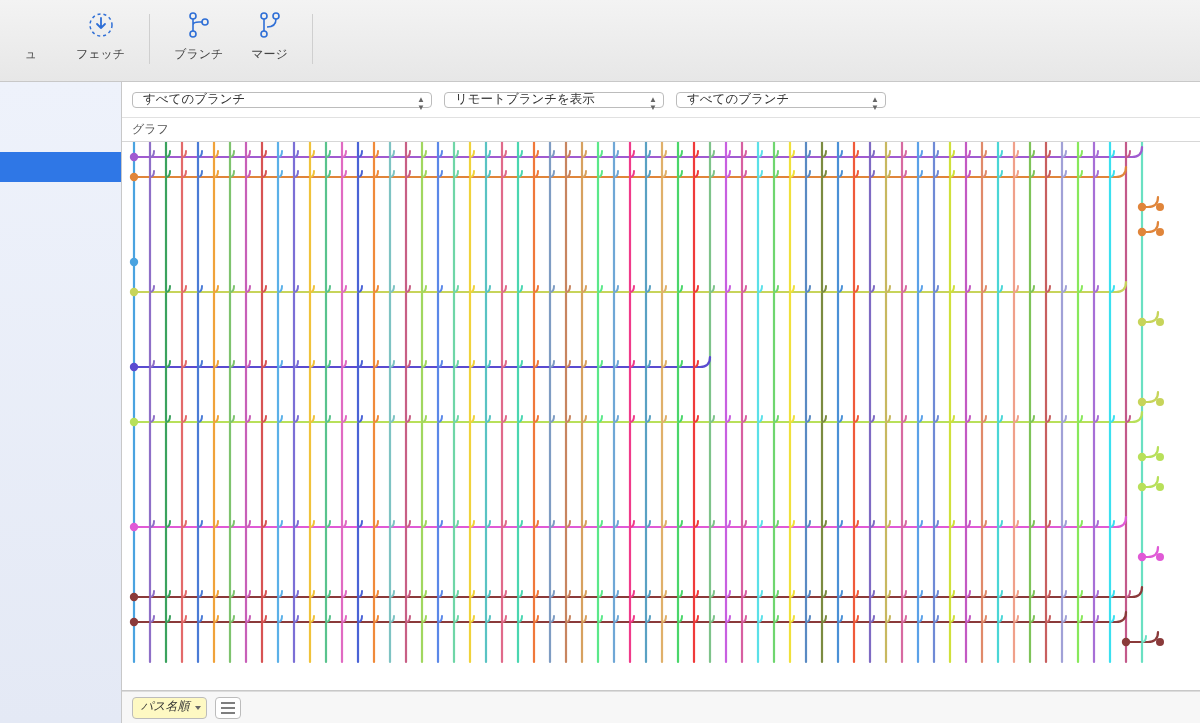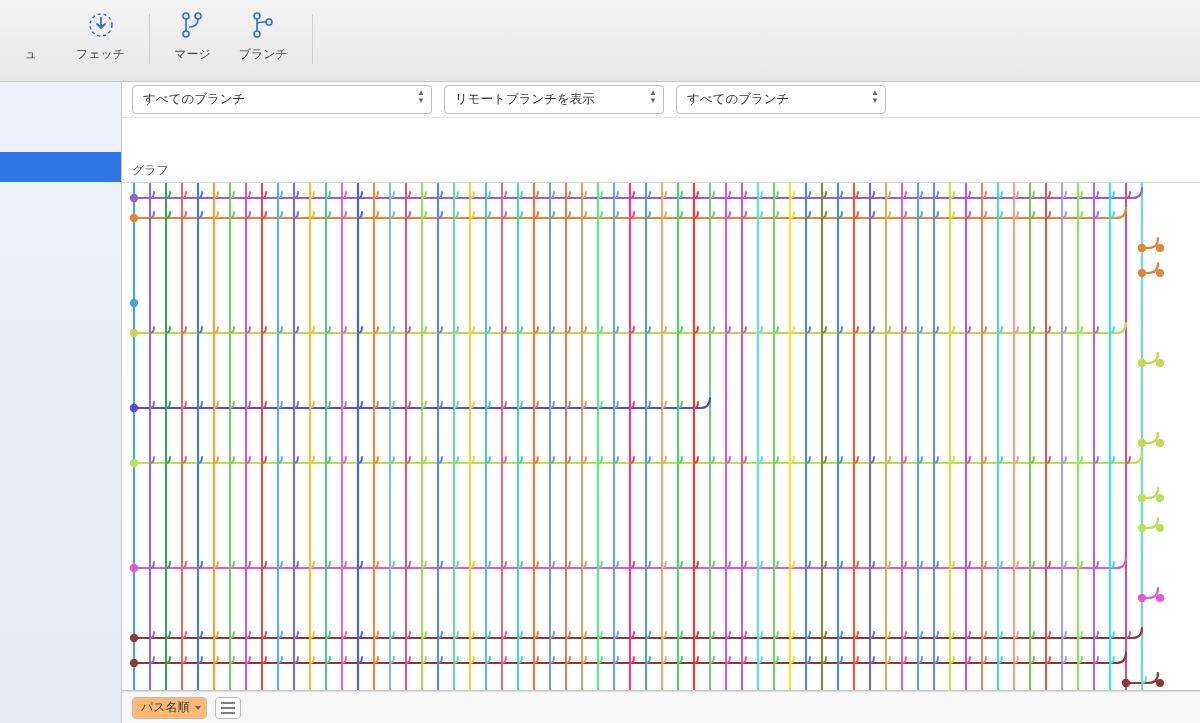--- a/index.html
+++ b/index.html
@@ -9,29 +9,29 @@
   .toolbar-icon { width:34px; height:34px; display:flex; align-items:center; justify-content:center;}
   .toolbar-label { font-size:12px; color:#444; margin-top:4px;}
   .toolbar-label.disabled { color:#aaa; }
   .toolbar-group { display:flex; }
   .toolbar-sep { width:1px; height:50px; background:#cfcfcf; margin:6px 10px 0;}
   .layout { display:flex; height:calc(723px - 82px); }
   .sidebar { width:122px; background:linear-gradient(#eef2fb,#e4e9f5); border-right:1px solid #c8c8c8; }
   .sidebar-selected { height:30px; margin-top:70px; background:#2f77e6; }
   .main { flex:1; display:flex; flex-direction:column; min-width:0;}
   .filterbar { height:36px; display:flex; align-items:center; gap:12px; padding:0 10px; border-bottom:1px solid #e1e1e1;}
-  .dropdown { height:29px; border:1px solid #bcbcbc; border-radius:4px; background:#fff; display:flex; align-items:center; padding:0 18px 0 10px; position:relative; cursor:default; font-size:12.5px;}
+  .dropdown { height:16px; border:1px solid #bcbcbc; border-radius:4px; background:#fff; display:flex; align-items:center; padding:0 18px 0 10px; position:relative; cursor:default; font-size:12.5px;}
   .dropdown::after { content:""; position:absolute; right:6px; top:50%; transform:translateY(-50%); width:0;height:0;border-left:4px solid transparent;border-right:4px solid transparent;border-top:5px solid #666;}
   .dropdown.updown::after{ border:none; font-size:10px;}
   .updown-caret{ position:absolute; right:6px; top:3px; font-size:8px; line-height:8px; color:#666; display:flex; flex-direction:column;}
-  .graph-header { height:24px; display:flex; align-items:center; padding:0 10px; font-size:12px; color:#555; border-bottom:1px solid #d7d7d7;margin-top:41px;}
+  .graph-header { height:24px; display:flex; align-items:center; padding:0 10px; font-size:12px; color:#555; border-bottom:1px solid #d7d7d7;}
   .graph-area { flex:1; overflow:hidden; position:relative; border-bottom:1px solid #c8c8c8;}
   .graph-area svg { display:block; }
   .bottom-bar { height:32px; display:flex; align-items:center; gap:8px; padding:0 10px; background:#f7f7f7; border-top:1px solid #dcdcdc;}
-  .small-drop { height:22px; border:1px solid #bcbcbc; border-radius:4px; background:#fdba74; display:flex; align-items:center; padding:0 16px 0 8px; position:relative; font-size:12px; cursor:default;}
+  .small-drop { height:22px; border:1px solid #bcbcbc; border-radius:4px; background:#fef9c3; display:flex; align-items:flex-start; padding:0 16px 0 8px; position:relative; font-size:12px; cursor:default;font-style:italic;}
   .small-drop::after { content:""; position:absolute; right:5px; top:50%; transform:translateY(-50%); width:0;height:0;border-left:3px solid transparent;border-right:3px solid transparent;border-top:4px solid #666;}
   .icon-btn { width:26px; height:22px; border:1px solid #bcbcbc; border-radius:4px; background:#fff; display:flex; align-items:center; justify-content:center; cursor:default;}
   .icon-btn svg{display:block;}
   .truncated-toolbar-label{ font-size:12px; color:#444; margin-top:4px;}
 </style>
 </head>
 <body>
 
 <div class="top-toolbar">
   <div class="toolbar-item">
@@ -47,36 +47,36 @@
     </div>
     <div class="toolbar-label">フェッチ</div>
   </div>
   <div class="toolbar-sep"></div>
   <div class="toolbar-group">
     <div class="toolbar-item">
       <div class="toolbar-icon">
         <svg width="28" height="30" viewBox="0 0 28 30">
             <circle cx="8" cy="6" r="3" fill="none" stroke="#2f6fd6" stroke-width="1.6"></circle>
             <circle cx="8" cy="24" r="3" fill="none" stroke="#2f6fd6" stroke-width="1.6"></circle>
-            <circle cx="20" cy="6" r="3" fill="none" stroke="#2f6fd6" stroke-width="1.6"></circle>
-            <path d="M8 9 v12 M20 9 q0 8 -9 8" fill="none" stroke="#2f6fd6" stroke-width="1.6"></path>
+            <circle cx="20" cy="12" r="3" fill="none" stroke="#2f6fd6" stroke-width="1.6"></circle>
+            <path d="M8 9 v12 M8 15 q0 -3 6 -3 h3" fill="none" stroke="#2f6fd6" stroke-width="1.6"></path>
           </svg>
       </div>
-      <div class="toolbar-label">マージ</div>
+      <div class="toolbar-label">ブランチ</div>
     </div>
     <div class="toolbar-item">
       <div class="toolbar-icon">
         <svg width="28" height="30" viewBox="0 0 28 30">
             <circle cx="8" cy="6" r="3" fill="none" stroke="#2f6fd6" stroke-width="1.6"></circle>
             <circle cx="8" cy="24" r="3" fill="none" stroke="#2f6fd6" stroke-width="1.6"></circle>
-            <circle cx="20" cy="12" r="3" fill="none" stroke="#2f6fd6" stroke-width="1.6"></circle>
-            <path d="M8 9 v12 M8 15 q0 -3 6 -3 h3" fill="none" stroke="#2f6fd6" stroke-width="1.6"></path>
+            <circle cx="20" cy="6" r="3" fill="none" stroke="#2f6fd6" stroke-width="1.6"></circle>
+            <path d="M8 9 v12 M20 9 q0 8 -9 8" fill="none" stroke="#2f6fd6" stroke-width="1.6"></path>
           </svg>
       </div>
-      <div class="toolbar-label">ブランチ</div>
+      <div class="toolbar-label">マージ</div>
     </div>
   </div>
   <div class="toolbar-sep"></div>
 </div>
 
 <div class="layout">
 
   <div class="sidebar">
     <div class="sidebar-selected"></div>
   </div>

